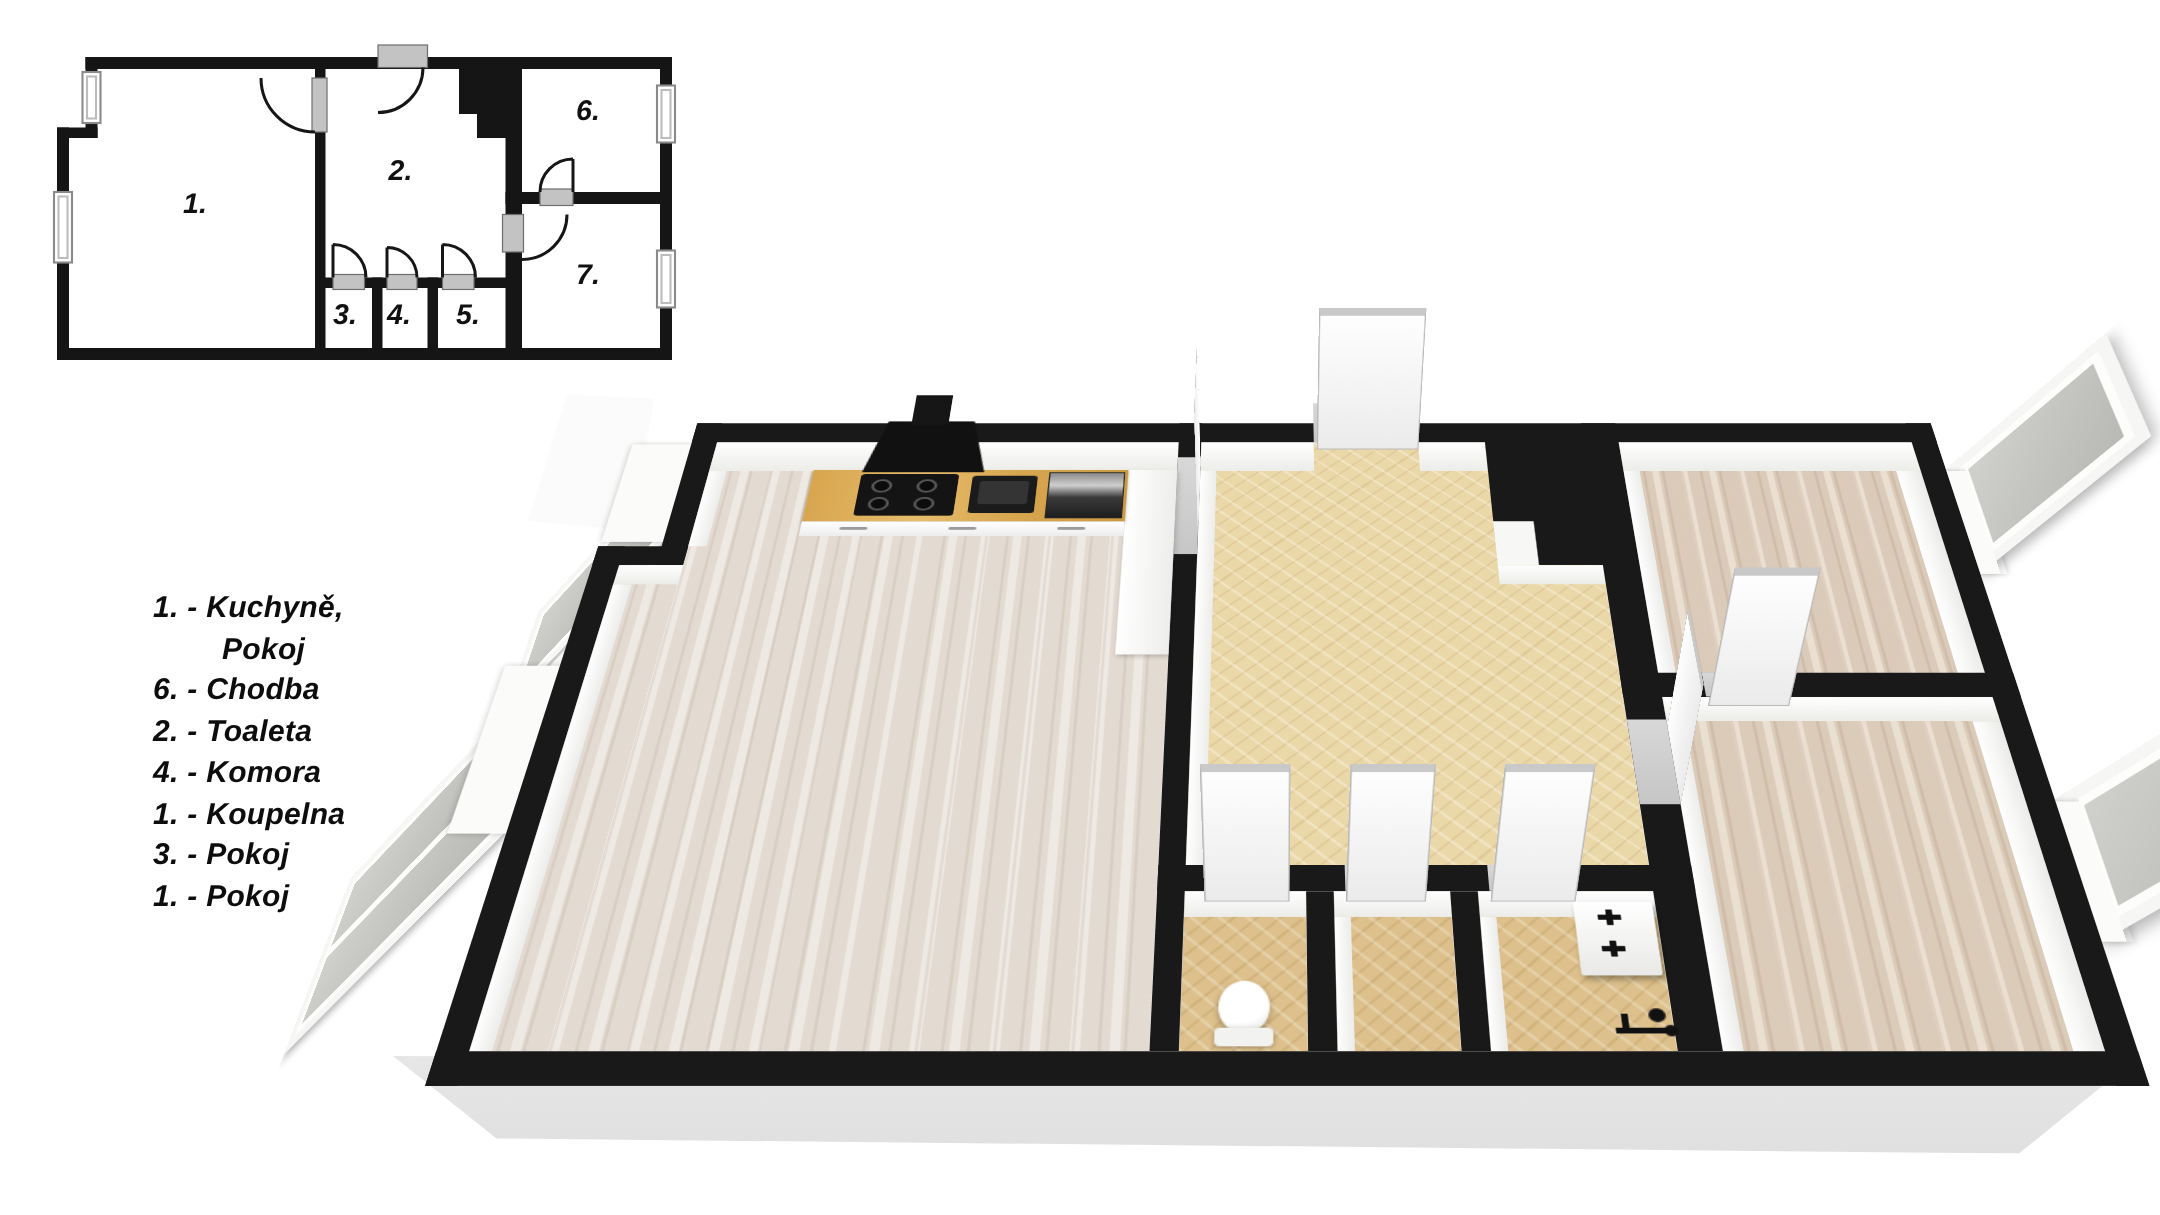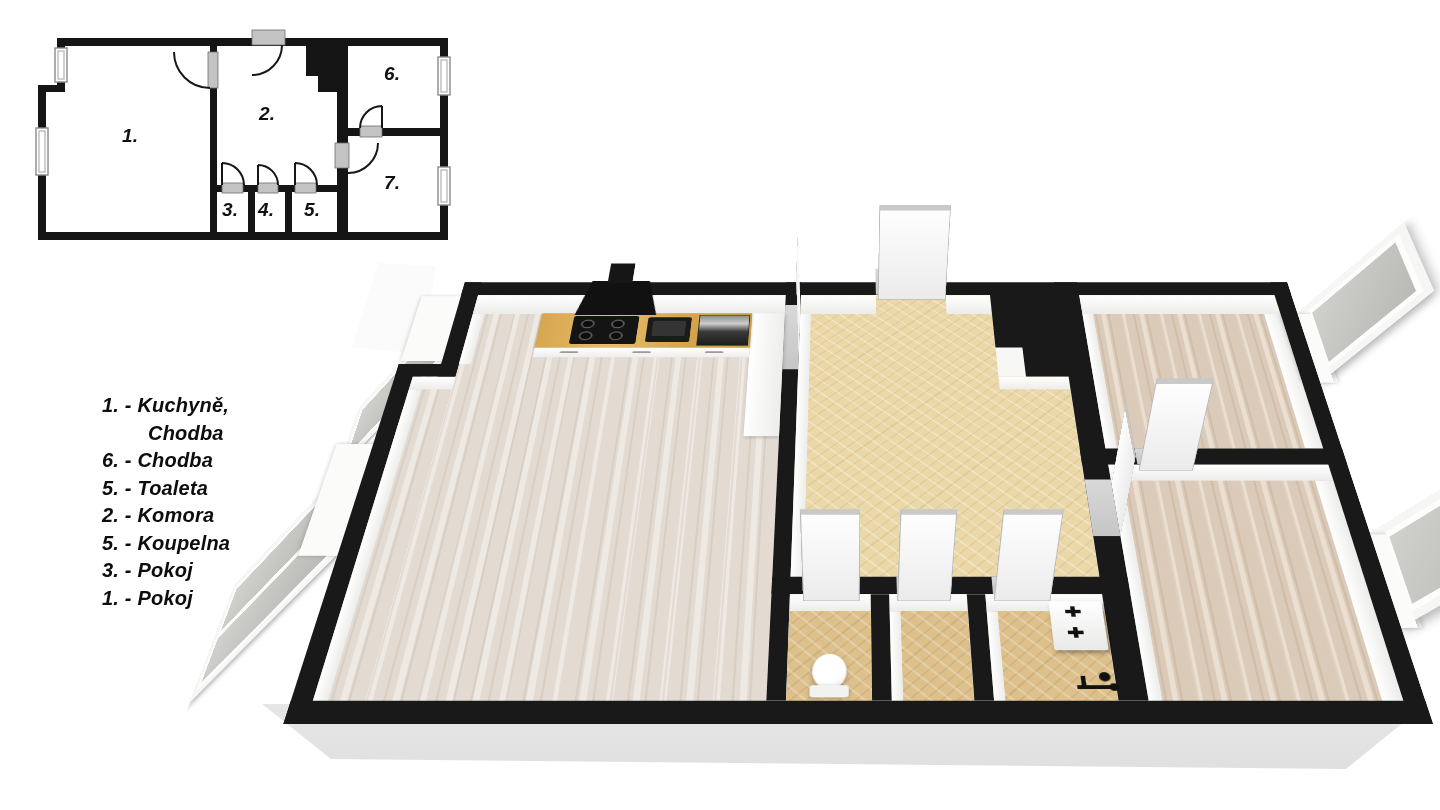--- a/index.html
+++ b/index.html
@@ -150,25 +150,25 @@
     <text x="237" y="92">2.</text>
     <text x="200" y="188">3.</text>
     <text x="236" y="188">4.</text>
     <text x="282" y="188">5.</text>
     <text x="362" y="52">6.</text>
     <text x="362" y="161">7.</text>
   </svg>
 
   <div class="legend">
     <div class="lg-line">1. - Kuchyně,</div>
-    <div class="lg-line lg-cont">Chodba</div>
+    <div class="lg-line lg-cont">Pokoj</div>
     <div class="lg-line">6. - Chodba</div>
-    <div class="lg-line">5. - Toaleta</div>
-    <div class="lg-line">2. - Komora</div>
-    <div class="lg-line">5. - Koupelna</div>
+    <div class="lg-line">2. - Toaleta</div>
+    <div class="lg-line">4. - Komora</div>
+    <div class="lg-line">1. - Koupelna</div>
     <div class="lg-line">3. - Pokoj</div>
     <div class="lg-line">1. - Pokoj</div>
   </div>
 
   <div class="facade">
     <div class="fac-bottom"></div>
     <div class="fac-leftslab"></div>
   </div>
 
   <div id="plan3d">

